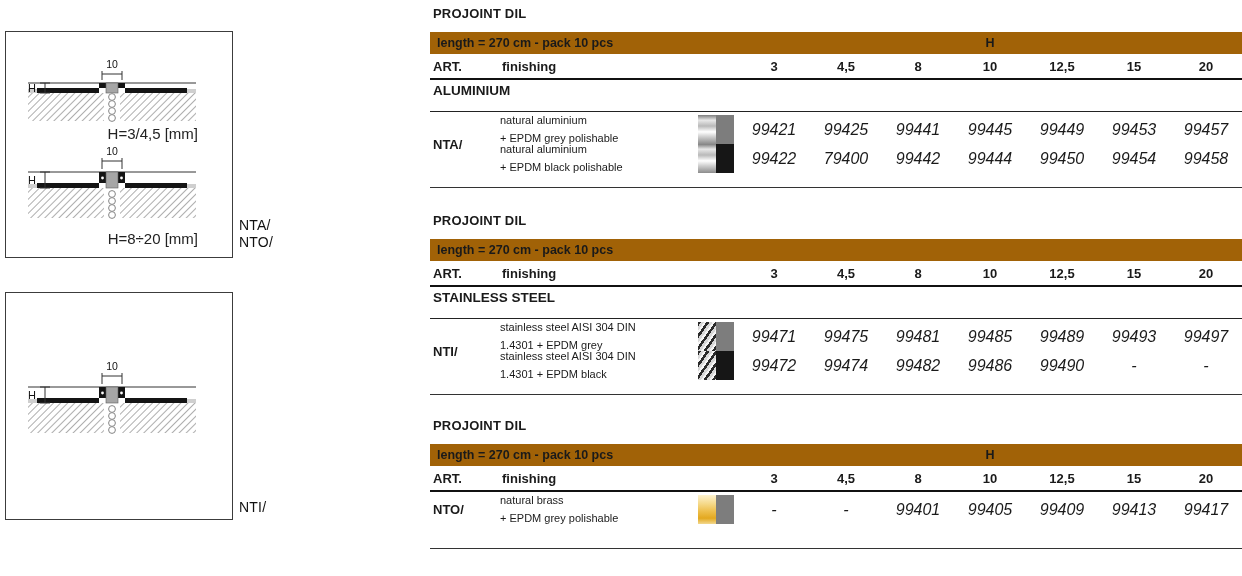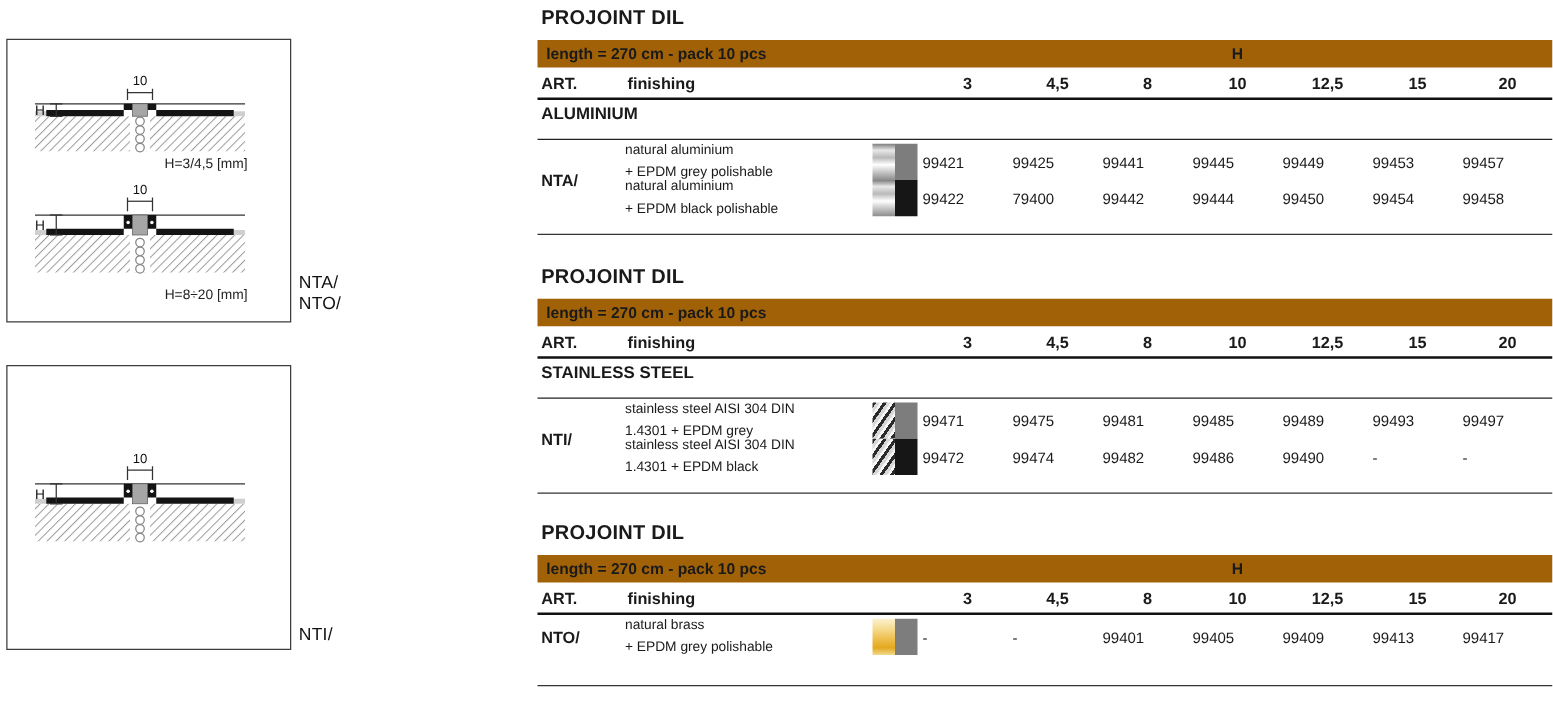--- a/index.html
+++ b/index.html
@@ -8,52 +8,52 @@
   #stage { position:relative; width:1242px; height:576px; background:#fff; }
 
   
   .diagram-box { position:absolute; width:228px; border:1.5px solid #3c3c3c; background:#fff; }
   #box1 { left:5px; top:31px; height:227px; }
   #box2 { left:5px; top:292px; height:228px; }
   .xsec { position:absolute; left:6px; }
   #svg-a { top:17px; }
   #svg-b { top:112px; }
   #svg-c { top:66px; }
-  .caption { position:absolute; left:0; width:192px; text-align:right; font-size:11px; color:#222; }
+  .caption { position:absolute; left:0; width:192px; text-align:right; font-size:15px; color:#222; }
   #cap-a { top:93px; }
   #cap-b { top:198px; }
   .art-label { position:absolute; font-size:14px; color:#111; letter-spacing:.2px; }
   #label-nta-nto { left:239px; top:217px; line-height:16.5px; }
   #label-nti { left:239px; top:499px; }
   .art-label span { display:block; }
   svg text { font-family:"Liberation Sans","DejaVu Sans",sans-serif; fill:#111; }
 
   
   #tables { position:absolute; left:430px; top:0; width:812px; height:576px; }
   .tbl { position:absolute; left:0; width:812px; }
   #t0 { top:6px; } #t1 { top:213px; } #t2 { top:418px; }
-  .tbl-title { font-size:16px; font-weight:bold; padding-left:3px; height:18px; margin-bottom:8px; letter-spacing:.2px; }
+  .tbl-title { font-size:13px; font-weight:bold; padding-left:3px; height:18px; margin-bottom:8px; letter-spacing:.2px; }
   .grid { display:grid; grid-template-columns:70px 198px 40px repeat(7,1fr); }
   .band { height:22px; background:#a16207; align-items:center; font-weight:bold; font-size:12.5px; }
   .band-text { grid-column:1/4; padding-left:7px; white-space:nowrap; }
   .band-h { grid-column:7; text-align:center; }
   .hdr { align-items:center; height:25px; border-bottom:2.5px solid #111; font-weight:bold; font-size:13px; margin-top:1px; }
   .c-art-h { grid-column:1; padding-left:3px; }
   .c-fin-h { grid-column:2; padding-left:2px; }
   .c-val-h { text-align:center; }
   .section { font-weight:bold; font-size:13.5px; height:32px; line-height:21px; padding-left:3px; border-bottom:1.5px solid #222; }
   .body { grid-auto-rows:29px; padding:3px 0 14px; border-bottom:1.5px solid #333; }
   .body.tall { padding-bottom:24px; }
   .c-code { grid-column:1; align-self:center; font-weight:bold; font-size:13px; padding-left:3px; }
   .span2 { grid-row:1 / span 2; }
   .c-finish { grid-column:2; display:flex; flex-direction:column; justify-content:space-between; font-size:11px; line-height:11.5px; }
   .c-swatch { grid-column:3; display:flex; align-items:stretch; }
   .r1 { grid-row:1; } .r2 { grid-row:2; }
   .v1{grid-column:4}.v2{grid-column:5}.v3{grid-column:6}.v4{grid-column:7}.v5{grid-column:8}.v6{grid-column:9}.v7{grid-column:10}
-  .val { font-size:12px; align-self:center; }
+  .val { text-align:center; font-size:16px; align-self:center;font-style:italic; }
 
   
   .swatch { width:36px; height:100%; display:flex; }
   .swatch::before, .swatch::after { content:""; width:50%; height:100%; }
   .swatch[data-swatch^="aluminium"]::before {
     background:linear-gradient(180deg,#7e7e7e 0%,#e8e8e8 18%,#b9b9b9 38%,#ffffff 58%,#cfcfcf 75%,#8c8c8c 100%); }
   .swatch[data-swatch^="steel"]::before {
     background:repeating-linear-gradient(125deg,#2a2a2a 0 2.5px,#d8d8d8 2.5px 5px,#f5f5f5 5px 7px); }
   .swatch[data-swatch^="brass"]::before {
     background:linear-gradient(180deg,#fdf2cf 0%,#f5d98a 30%,#eec04f 55%,#e3a81f 80%,#f2d88e 100%); }

